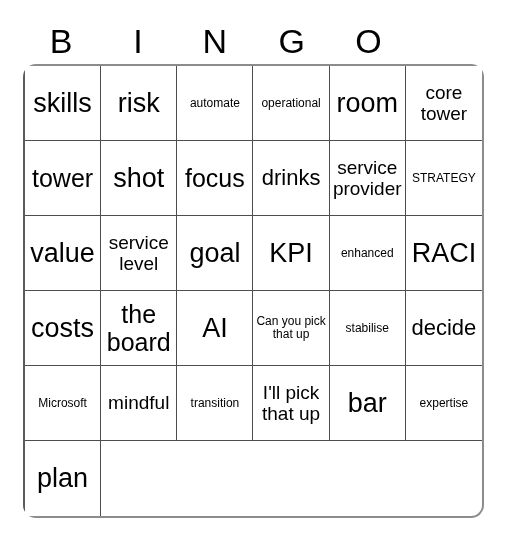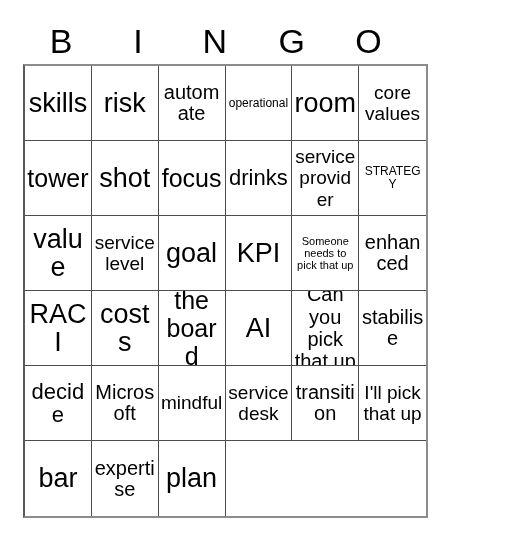--- a/index.html
+++ b/index.html
@@ -41,31 +41,32 @@
     font-weight: 400;
     line-height: 1;
     letter-spacing: 0.5px;
   }
 
   
   #grid {
     position: absolute;
     left: 23px;
     top: 64px;
-    width: 405px;
+    width: 461px;
     height: 454px;
     border-top: 2px solid #8c8c8c;
     border-left: 2px solid #5a5a5a;
     border-right: 2px solid #8c8c8c;
     border-bottom: 2px solid #8c8c8c;
     box-sizing: border-box;
     display: grid;
     grid-template-columns: repeat(6, 1fr);
     grid-template-rows: repeat(6, 1fr);
     background: #ffffff;
+    border-radius: 13px;
   }
   .cell {
     border-right: 1px solid #4d4d4d;
     border-bottom: 1px solid #4d4d4d;
     box-sizing: border-box;
     display: flex;
     align-items: center;
     justify-content: center;
     text-align: center;
     padding: 1px 2px;
@@ -75,21 +76,21 @@
     word-break: break-word;
   }
   .cell:nth-child(6n) { border-right: none; }
   .cell:nth-child(n+31) { border-bottom: none; }
 
   
   .fs-xxl { font-size: 27px; }
   .fs-xl  { font-size: 25px; }
   .fs-l   { font-size: 22px; }
   .fs-m   { font-size: 19px; }
-  .fs-s   { font-size: 20px; }
+  .fs-s   { font-size: 12px; }
   .fs-xs  { font-size: 12px; }
   .fs-xxs { font-size: 11px; }
 
   .multiline { line-height: 1.12; }
 </style>
 </head>
 <body>
 
 <div id="card">
 
@@ -103,46 +104,44 @@
   </div>
 
   <div id="grid">
 
     <div class="cell fs-xxl">skills</div>
     <div class="cell fs-xxl">risk</div>
     <div class="cell fs-s">automate</div>
     <div class="cell fs-xs">operational</div>
     <div class="cell fs-xxl">room</div>
 
-    <div class="cell fs-m multiline">core values</div>
+    <div class="cell fs-m multiline">core tower</div>
     <div class="cell fs-xl">tower</div>
     <div class="cell fs-xxl">shot</div>
     <div class="cell fs-xl">focus</div>
     <div class="cell fs-l">drinks</div>
     <div class="cell fs-m multiline">service provider</div>
 
     <div class="cell fs-xs">STRATEGY</div>
     <div class="cell fs-xxl">value</div>
     <div class="cell fs-m multiline">service level</div>
     <div class="cell fs-xxl">goal</div>
     <div class="cell fs-xxl">KPI</div>
-    <div class="cell fs-xxs multiline">Someone needs to pick that up</div>
 
     <div class="cell fs-s">enhanced</div>
     <div class="cell fs-xxl">RACI</div>
     <div class="cell fs-xxl">costs</div>
     <div class="cell fs-xl multiline">the board</div>
     <div class="cell fs-xxl">AI</div>
     <div class="cell fs-s multiline">Can you pick that up</div>
 
     <div class="cell fs-s">stabilise</div>
     <div class="cell fs-l">decide</div>
     <div class="cell fs-s">Microsoft</div>
     <div class="cell fs-m">mindful</div>
-    <div class="cell fs-m multiline">service desk</div>
     <div class="cell fs-s">transition</div>
 
     <div class="cell fs-m multiline">I'll pick that up</div>
     <div class="cell fs-xxl">bar</div>
     <div class="cell fs-s">expertise</div>
     <div class="cell fs-xxl">plan</div>
   </div>
 
 </div>
 

